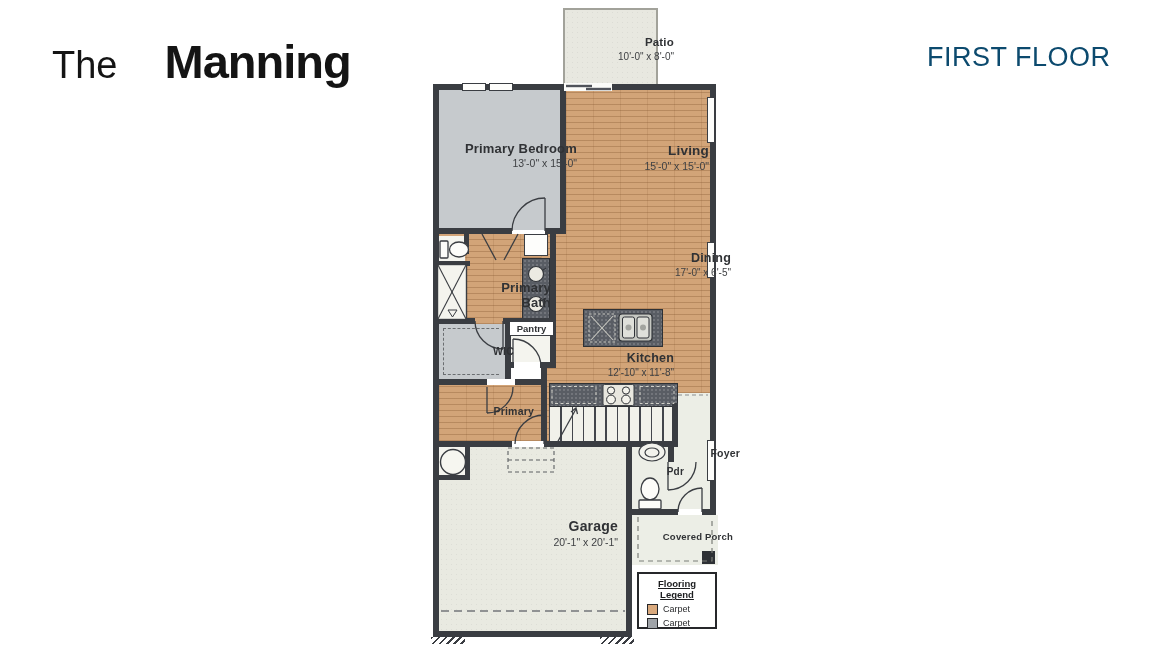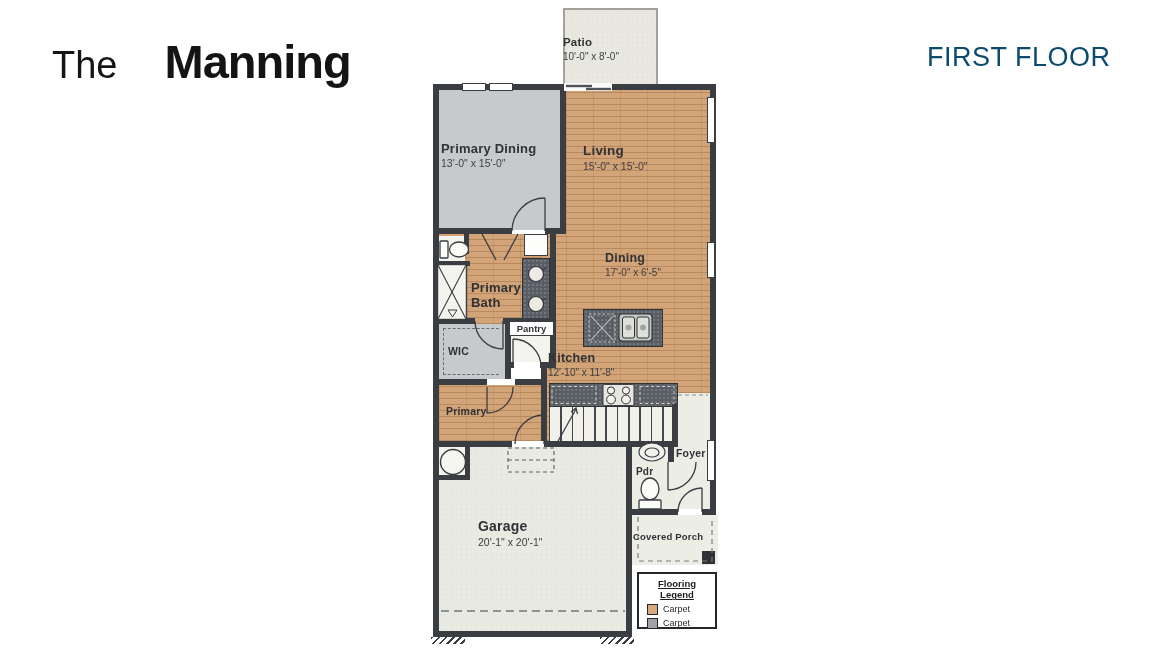--- a/index.html
+++ b/index.html
@@ -30,21 +30,21 @@
      repeating-linear-gradient(90deg,#43464c 0 1.5px, rgba(0,0,0,0) 1.5px 11.3px);}
   .patio{position:absolute;background-color:#e8e8e0;background-image:
      radial-gradient(rgba(0,0,0,.05) .5px, rgba(0,0,0,0) .6px);background-size:5px 5px;
      border:2px solid #a2a29a;box-sizing:border-box;}
   .window{position:absolute;background:#fdfdfb;border:1px solid #3a3d42;box-sizing:border-box;}
   .doorgap{position:absolute;background:#fbfbf8;}
   .hatch{position:absolute;background:repeating-linear-gradient(135deg,#3a3d42 0 2px, rgba(0,0,0,0) 2px 5px);}
   .dashbox{position:absolute;border:1px dashed #6a6d70;border-right:none;box-sizing:border-box;}
   .column{position:absolute;background:#2e3135;}
   
-  .rl{position:absolute;text-align:left;color:#303235;line-height:1.18;}
+  .rl{position:absolute;text-align:right;color:#303235;line-height:1.18;margin-left:16px;}
   .rl .nm{font-weight:700;letter-spacing:.2px;}
   .rl .dm{font-weight:400;color:#3f4144;margin-top:1px;}
   .pantry-tag{position:absolute;background:#fff;border:1px solid #3a3d42;box-sizing:border-box;
      font-size:9.5px;font-weight:700;color:#2e3033;text-align:center;line-height:13px;}
   
   .legend{position:absolute;background:#fff;border:2px solid #26272a;box-sizing:border-box;}
   .lg-title{font-size:9.5px;font-weight:700;text-align:center;text-decoration:underline;
      width:48px;margin:4px auto 0;color:#1c1d1f;line-height:1.2;}
   .lg-row{display:flex;align-items:center;gap:5px;margin:3px 0 0 8px;font-size:9px;color:#2a2b2d;}
   .lg-sw{width:9px;height:9px;border:1px solid #26272a;display:inline-block;flex:0 0 auto;}
@@ -227,21 +227,21 @@
         <ellipse cx="650" cy="489" rx="9" ry="11"></ellipse>
           <rect x="639" y="500" width="22" height="9" rx="1"></rect>
       </g>
     </svg>
 
     <div class="rl" style="left:563px;top:36px;width:95px;font-size:11.5px;">
       <div class="nm">Patio</div>
       <div class="dm" style="font-size:10px;">10'-0" x 8'-0"</div>
     </div>
     <div class="rl" style="left:441px;top:141px;width:120px;font-size:13px;">
-      <div class="nm">Primary Dining</div>
+      <div class="nm">Primary Bedroom</div>
       <div class="dm" style="font-size:10.5px;">13'-0" x 15'-0"</div>
     </div>
     <div class="rl" style="left:583px;top:143px;width:110px;font-size:13.5px;">
       <div class="nm">Living</div>
       <div class="dm" style="font-size:10.5px;">15'-0" x 15'-0"</div>
     </div>
     <div class="rl" style="left:605px;top:251px;width:110px;font-size:12.5px;">
       <div class="nm">Dining</div>
       <div class="dm" style="font-size:10px;">17'-0" x 6'-5"</div>
     </div>

